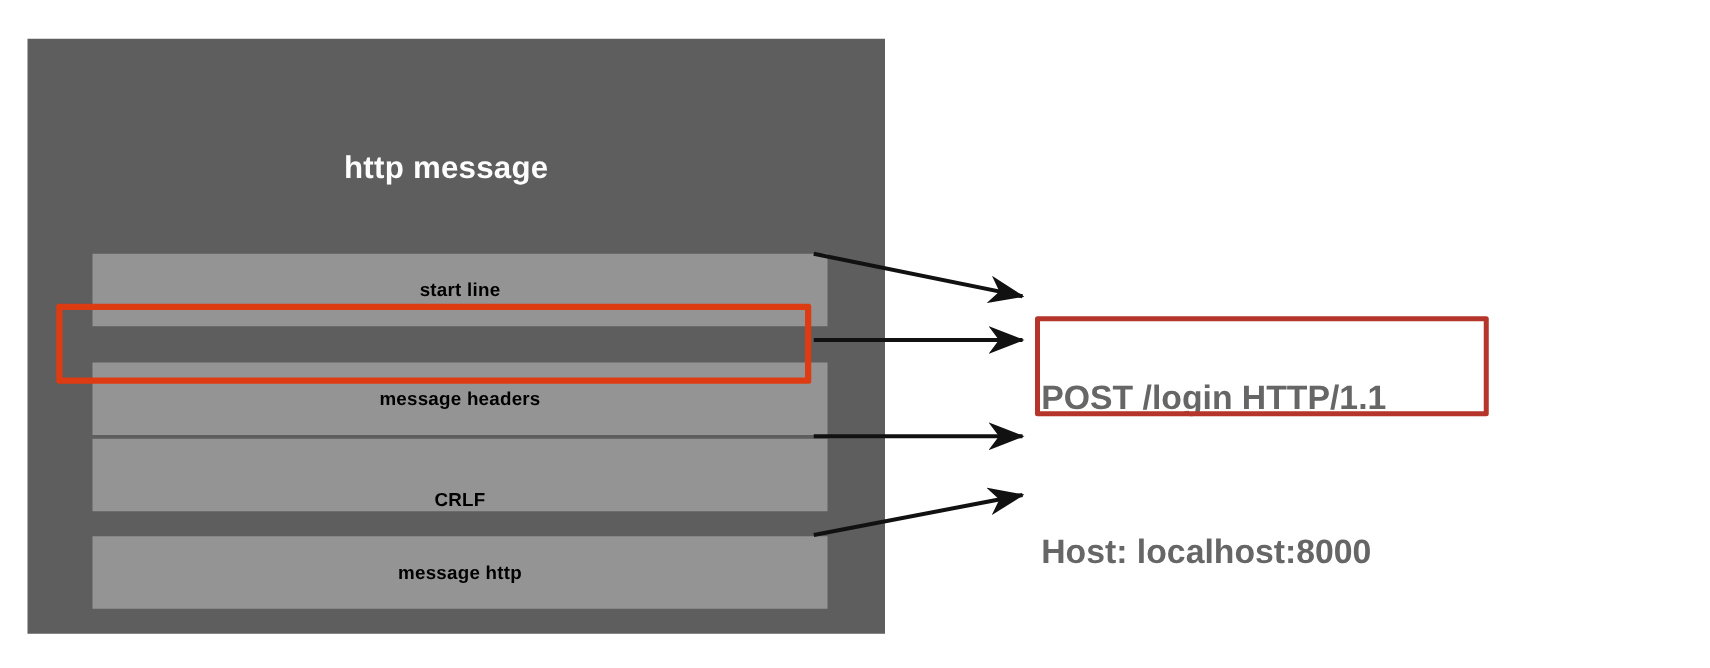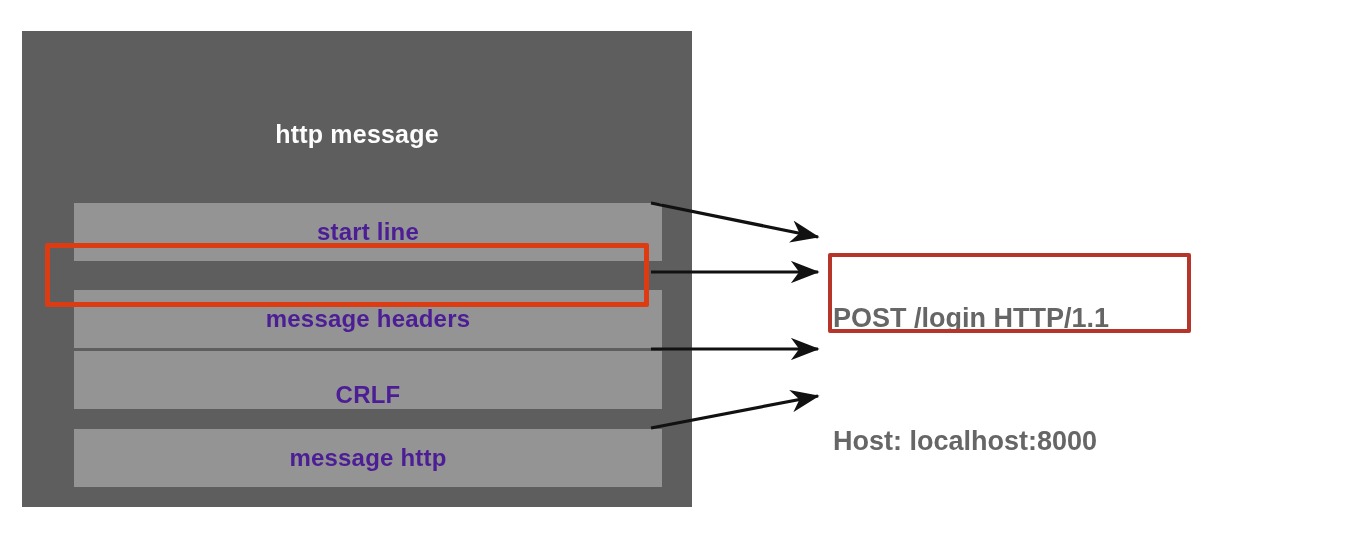--- a/index.html
+++ b/index.html
@@ -22,20 +22,21 @@
   }
 
   
   #message-container {
     position: absolute;
     left: 22px;
     top: 31px;
     width: 670px;
     height: 476px;
     background: #5e5e5e;
+    padding-left: 16px;
   }
 
   #message-title {
     position: absolute;
     left: 0;
     top: 88px;
     width: 670px;
     text-align: center;
     color: #fdfdfd;
     font-size: 25px;
@@ -43,22 +44,22 @@
     letter-spacing: 0.2px;
     line-height: 30px;
   }
 
   .part-bar {
     position: absolute;
     left: 52px;
     width: 588px;
     height: 58px;
     background: #949494;
-    color: #4c1d95;
-    font-size: 24px;
+    color: #000000;
+    font-size: 15px;
     font-weight: bold;
     display: flex;
     align-items: center;
     justify-content: center;
     letter-spacing: 0.2px;
   }
   .part-bar span { pointer-events: none; }
 
   #bar-start-line     { top: 172px; }
   #bar-message-headers{ top: 259px; }

